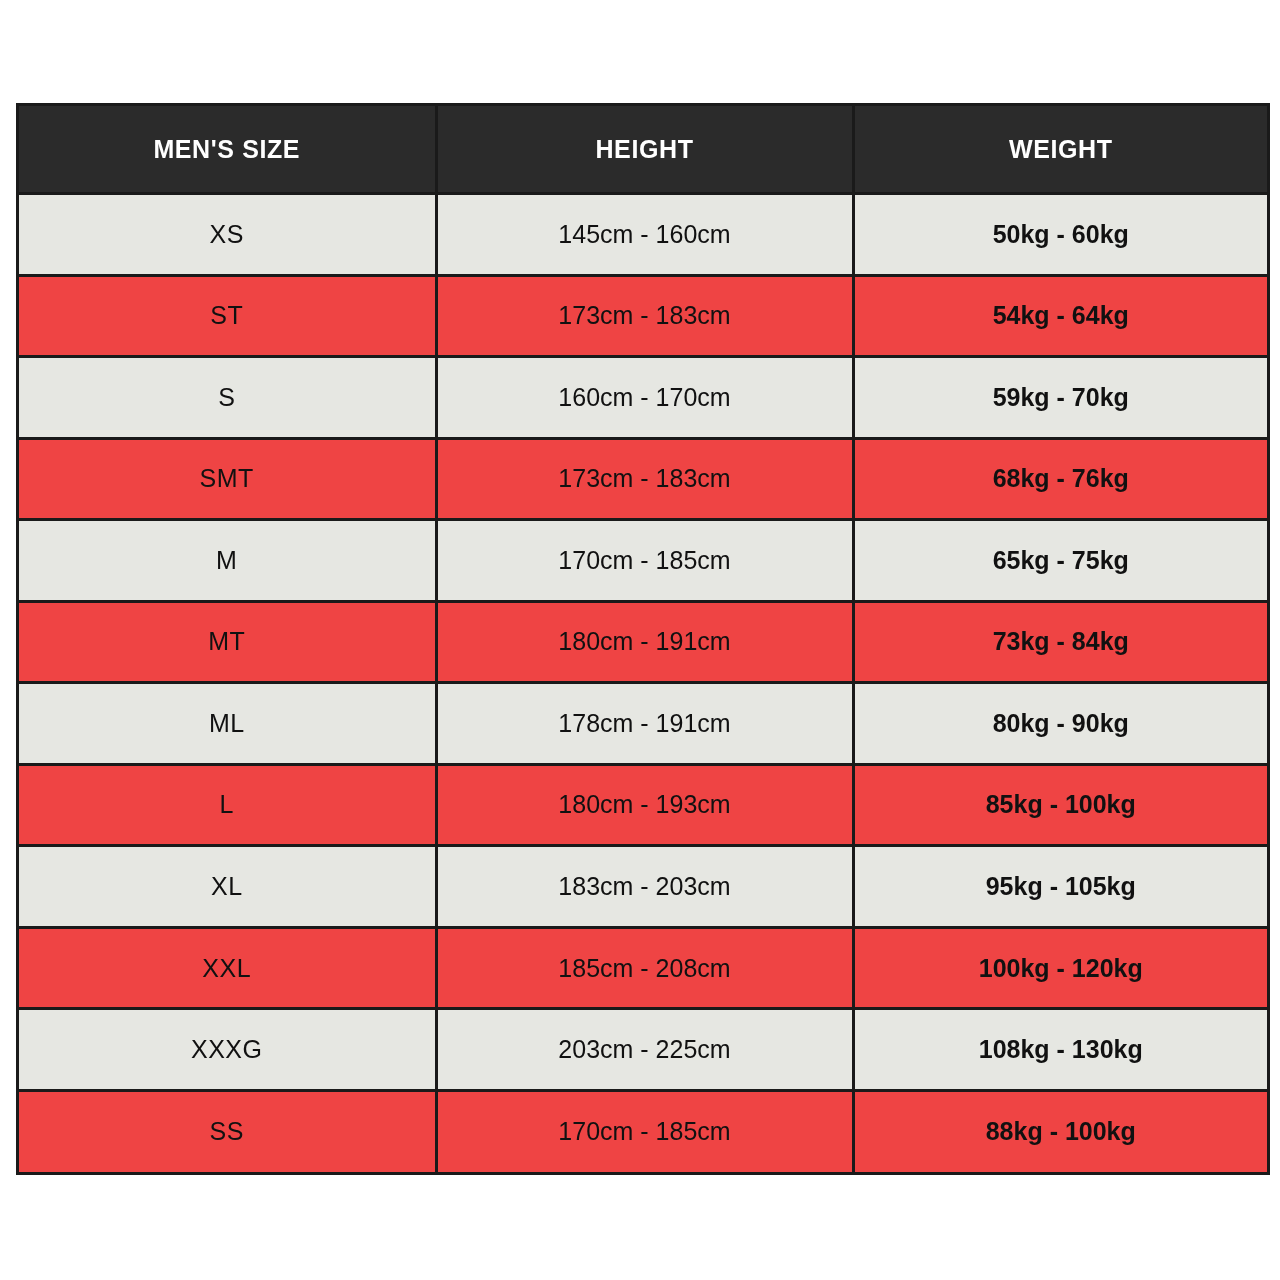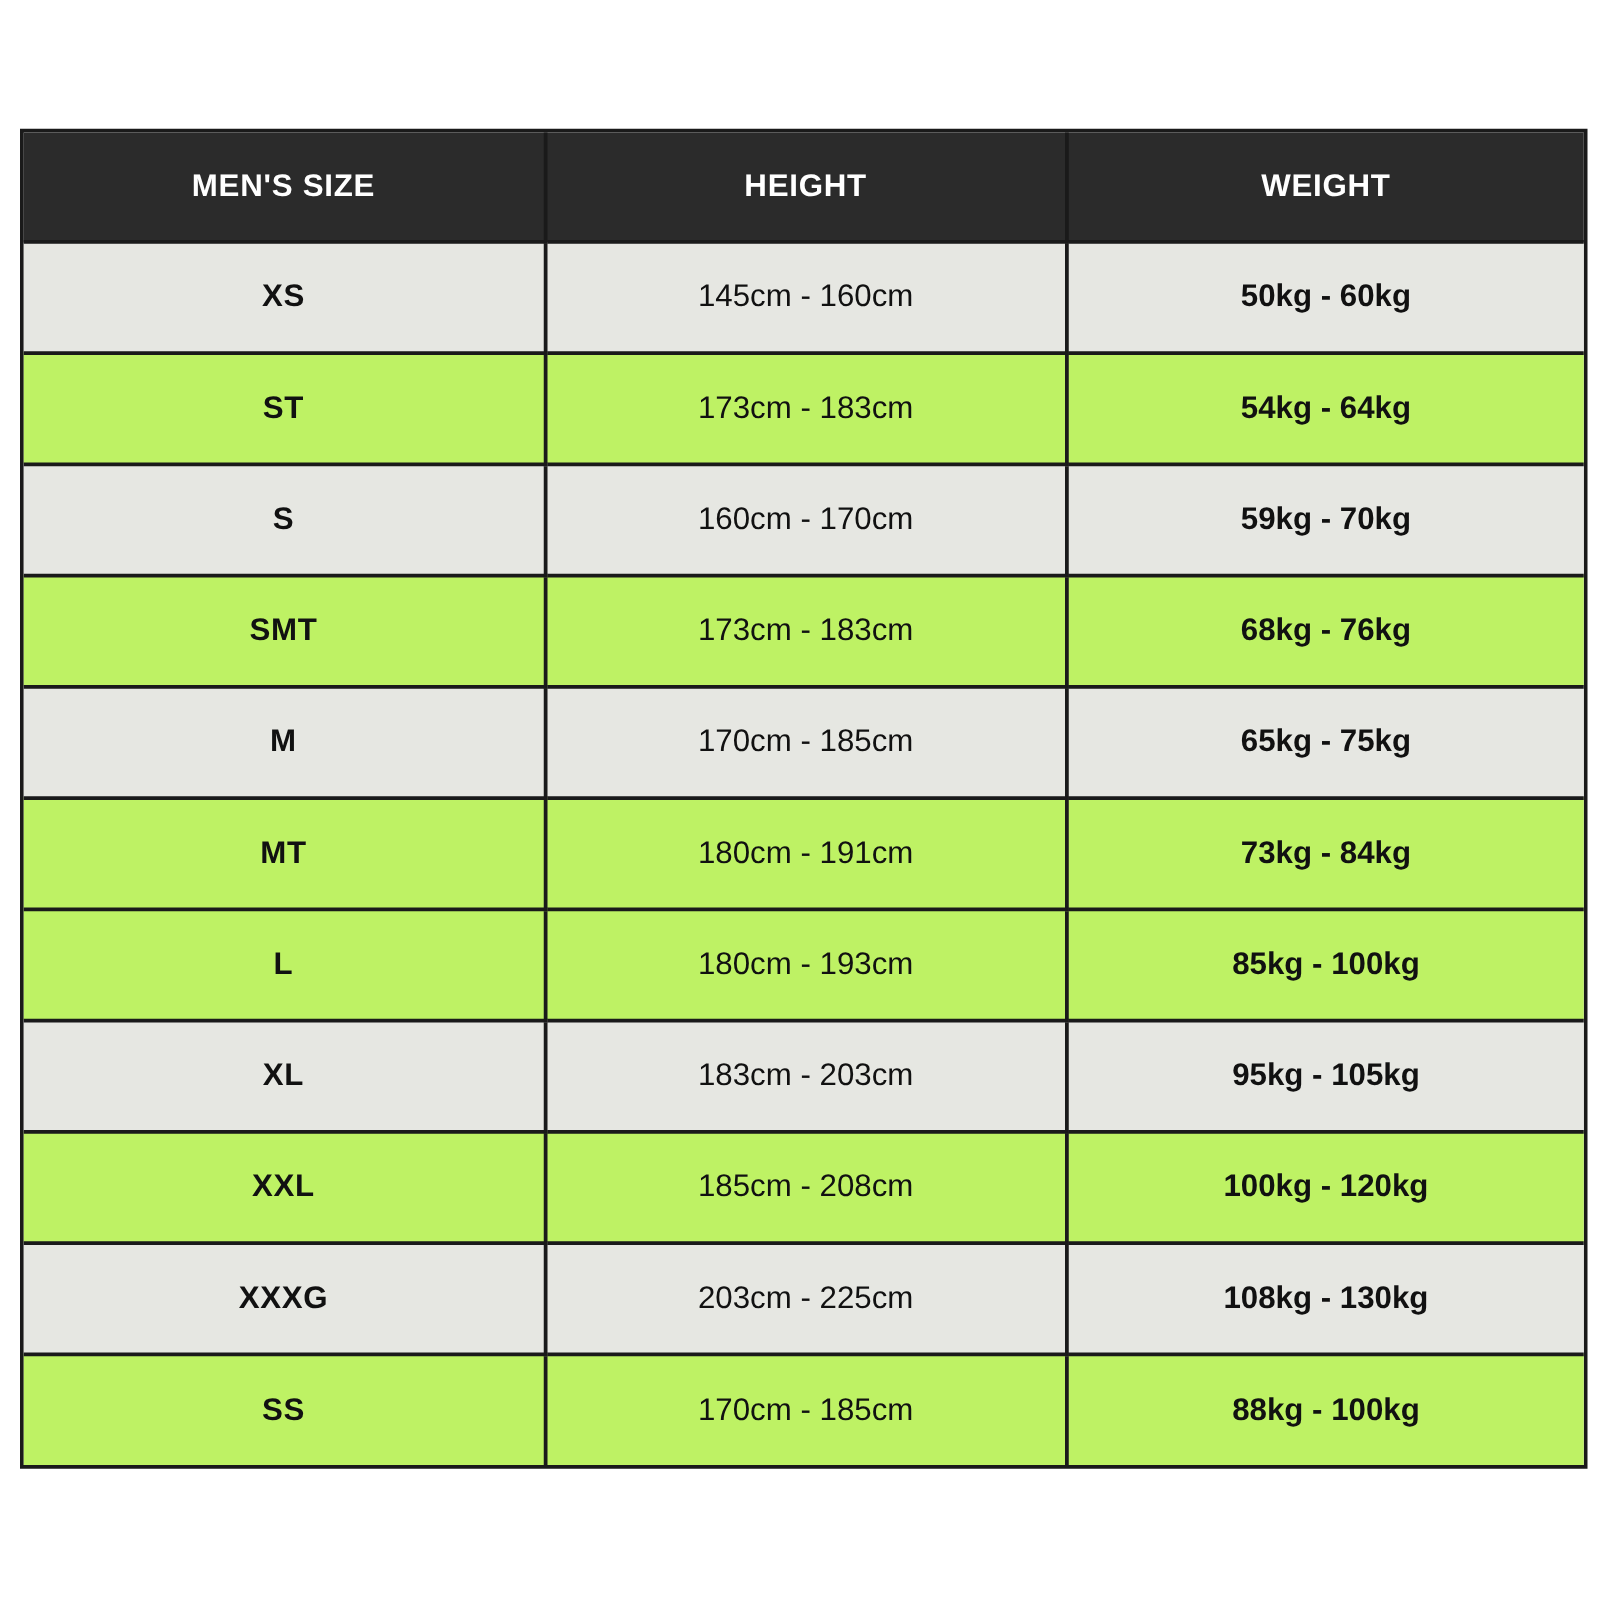--- a/index.html
+++ b/index.html
@@ -56,26 +56,26 @@
     font-size: 25px;
     color: #111111;
     border-right: 3px solid #1a1a1a;
     border-bottom: 3px solid #1a1a1a;
     padding: 0;
   }
   tbody td:last-child { border-right: none; font-weight: bold; }
   tbody tr:last-child td { border-bottom: none; text-align: center; }
 
   tbody td.cell-size {
-    font-weight: bold;
+    font-weight: normal;
     letter-spacing: 0.5px;
   }
 
   tbody tr.row-odd  td { background: #e6e7e2; }
-  tbody tr.row-even td { background: #bef264; }
+  tbody tr.row-even td { background: #ef4444; }
 
   .chart-wrap {
     border: 3px solid #1a1a1a;
     box-sizing: content-box;
   }
 </style>
 </head>
 <body>
 
 <div class="chart-wrap">
@@ -116,20 +116,25 @@
         <tr class="row-odd">
           <td class="cell-size">M</td>
           <td class="cell-height">170cm - 185cm</td>
           <td class="cell-weight">65kg - 75kg</td>
         </tr>
         <tr class="row-even">
           <td class="cell-size">MT</td>
           <td class="cell-height">180cm - 191cm</td>
           <td class="cell-weight">73kg - 84kg</td>
         </tr>
+        <tr class="row-odd">
+          <td class="cell-size">ML</td>
+          <td class="cell-height">178cm - 191cm</td>
+          <td class="cell-weight">80kg - 90kg</td>
+        </tr>
         <tr class="row-even">
           <td class="cell-size">L</td>
           <td class="cell-height">180cm - 193cm</td>
           <td class="cell-weight">85kg - 100kg</td>
         </tr>
         <tr class="row-odd">
           <td class="cell-size">XL</td>
           <td class="cell-height">183cm - 203cm</td>
           <td class="cell-weight">95kg - 105kg</td>
         </tr>

